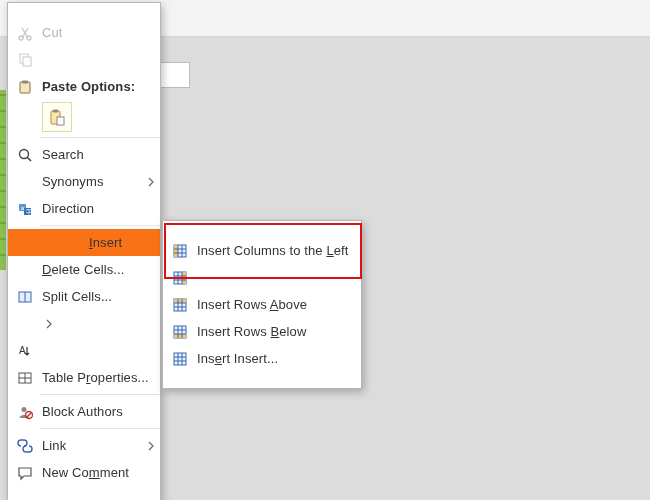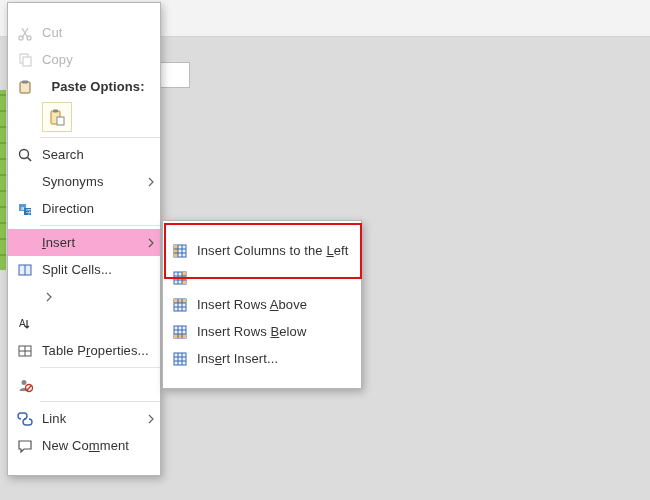--- a/index.html
+++ b/index.html
@@ -59,41 +59,42 @@
   }
   .item {
     display: flex;
     align-items: center;
     height: 27px;
     padding: 0 6px 0 8px;
     position: relative;
     cursor: default;
   }
   .item.selected {
-    background: #f9a8d4;
+    background: #f97316;
+    gap: 47px;
   }
   .item.disabled .lbl {
     color: #b5b5b5;
   }
   .ico {
     width: 18px;
     height: 18px;
     flex: 0 0 18px;
     margin-right: 8px;
     display: flex;
     align-items: center;
     justify-content: center;
   }
   .ico svg { display: block; }
   .lbl {
     flex: 1 1 auto;
     white-space: nowrap;
     letter-spacing: 0.1px;
   }
-  .lbl.bold { font-weight: 600; text-align: center; }
+  .lbl.bold { font-weight: 600; }
   .chev {
     width: 10px;
     text-align: right;
     color: #777;
   }
   .chev svg { display: block; margin-left: auto; }
   .sep {
     height: 1px;
     background: #e3e3e3;
     margin: 3px 0 3px 32px;
@@ -139,21 +140,20 @@
     <span class="lbl">Cut</span>
   </div>
 
   <div class="item disabled">
     <span class="ico">
       <svg width="16" height="16" viewBox="0 0 16 16">
           <rect x="3" y="2" width="8" height="9" stroke="#c7c7c7" fill="none"></rect>
           <rect x="6" y="5" width="8" height="9" stroke="#c7c7c7" fill="#fff"></rect>
         </svg>
     </span>
-    <span class="lbl">Copy</span>
   </div>
 
   <div class="item">
     <span class="ico">
       <svg width="16" height="16" viewBox="0 0 16 16">
           <rect x="3" y="3" width="10" height="11" rx="1" stroke="#8a6d3b" fill="#f5e6c4" stroke-width="1"></rect>
           <rect x="5" y="1.5" width="6" height="3" rx="1" fill="#888"></rect>
         </svg>
     </span>
     <span class="lbl bold">Paste Options:</span>
@@ -208,20 +208,24 @@
   <div class="item selected">
     <span class="ico"></span>
     <span class="lbl"><span class="underline">I</span>nsert</span>
     <span class="chev">
         <svg width="6" height="10" viewBox="0 0 6 10">
           <path d="M1 1 L5 5 L1 9" stroke="#555" fill="none" stroke-width="1.2"></path>
         </svg>
       </span>
   </div>
 
+  <div class="item">
+    <span class="ico"></span>
+    <span class="lbl"><span class="underline">D</span>elete Cells...</span>
+  </div>
 
   <div class="item">
     <span class="ico">
       <svg width="16" height="16" viewBox="0 0 16 16">
           <rect x="2" y="3" width="12" height="10" stroke="#3a66b1" fill="#e6eefc"></rect>
           <line x1="8" y1="3" x2="8" y2="13" stroke="#3a66b1"></line>
         </svg>
     </span>
     <span class="lbl">Split Cells...</span>
   </div>
@@ -259,20 +263,21 @@
 
   <div class="item">
     <span class="ico">
       <svg width="16" height="16" viewBox="0 0 16 16">
           <circle cx="7" cy="5.5" r="2.5" fill="#888"></circle>
           <path d="M2.5 14 C2.5 10 11.5 10 11.5 14 Z" fill="#888"></path>
           <circle cx="12" cy="11" r="3.5" stroke="#c0392b" fill="none" stroke-width="1.4"></circle>
           <line x1="9.5" y1="13.5" x2="14.5" y2="8.5" stroke="#c0392b" stroke-width="1.4"></line>
         </svg>
     </span>
+    <span class="lbl">Block Authors</span>
   </div>
 
   <div class="sep"></div>
 
   <div class="item">
     <span class="ico">
       <svg width="16" height="16" viewBox="0 0 16 16">
           <path d="M4 8 a3 3 0 0 1 0 -6 h3 a3 3 0 0 1 0 6" stroke="#3a66b1" fill="none" stroke-width="1.4"></path>
           <path d="M9 8 a3 3 0 0 0 0 6 h3 a3 3 0 0 0 0 -6" stroke="#3a66b1" fill="none" stroke-width="1.4"></path>
         </svg>

